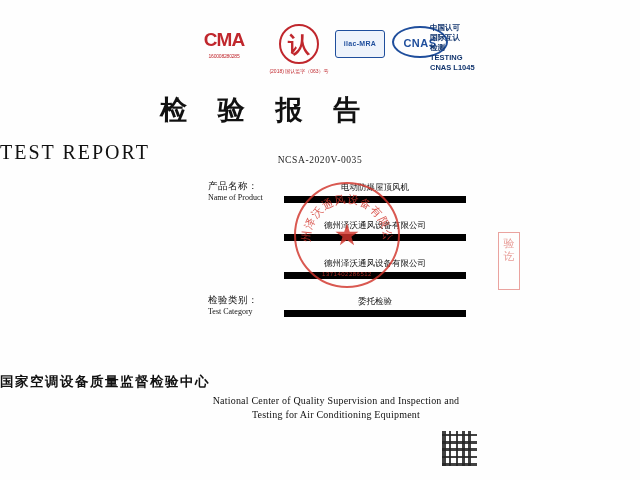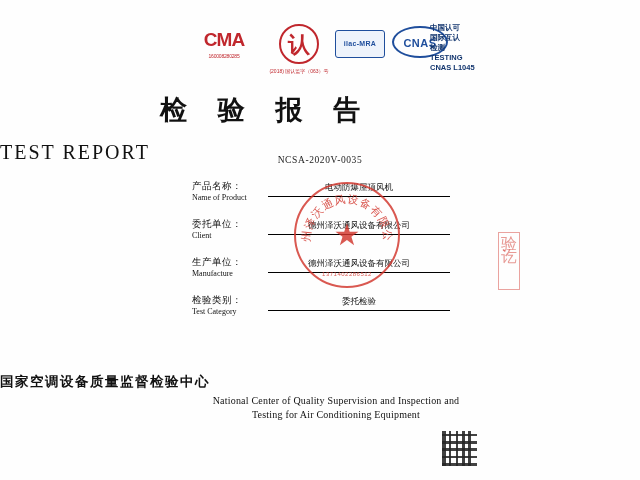--- a/index.html
+++ b/index.html
@@ -179,21 +179,21 @@
     font-family: "Liberation Serif", serif;
     font-size: 9.5px;
     letter-spacing: 0.6px;
     color: #222;
   }
 
   
   .fields {
     position: absolute;
     top: 180px;
-    left: 192px;
+    left: 208px;
     width: 260px;
   }
   .field {
     position: relative;
     height: 38px;
   }
   .field .labels {
     position: absolute;
     left: 0;
     top: 0;
@@ -210,21 +210,21 @@
     font-family: "Liberation Serif", serif;
     font-size: 8px;
     color: #111;
     line-height: 11px;
   }
   .field .value-wrap {
     position: absolute;
     left: 76px;
     top: 0;
     width: 182px;
-    border-bottom: 1px solid #000000;
+    border-bottom: 7px solid #000000;
     height: 16px;
     text-align: center;
   }
   .field .value {
     font-family: "Liberation Serif", serif;
     font-size: 8.5px;
     color: #111;
     line-height: 15px;
     white-space: nowrap;
   }
@@ -313,21 +313,21 @@
   
   .side-stamp {
     position: absolute;
     left: 498px;
     top: 232px;
     width: 22px;
     height: 58px;
     border: 1px solid rgba(210,53,44,0.45);
     color: rgba(210,53,44,0.5);
     font-family: "Liberation Serif", serif;
-    font-size: 16px;
+    font-size: 11px;
     line-height: 13px;
     text-align: center;
     padding-top: 4px;
     box-sizing: border-box;
     pointer-events: none;
   }
 
   
   .qr {
     position: absolute;
@@ -391,34 +391,26 @@
       <div class="labels">
         <div class="lab-cn">产品名称：</div>
         <div class="lab-en">Name of Product</div>
       </div>
       <div class="value-wrap">
         <div class="value">电动防爆屋顶风机</div>
       </div>
     </div>
 
     <div class="field">
-      <div class="labels">
-        <div class="lab-cn">委托单位：</div>
-        <div class="lab-en">Client</div>
-      </div>
       <div class="value-wrap">
         <div class="value">德州泽沃通风设备有限公司</div>
       </div>
     </div>
 
     <div class="field">
-      <div class="labels">
-        <div class="lab-cn">生产单位：</div>
-        <div class="lab-en">Manufacture</div>
-      </div>
       <div class="value-wrap">
         <div class="value">德州泽沃通风设备有限公司</div>
       </div>
     </div>
 
     <div class="field">
       <div class="labels">
         <div class="lab-cn">检验类别：</div>
         <div class="lab-en">Test Category</div>
       </div>

